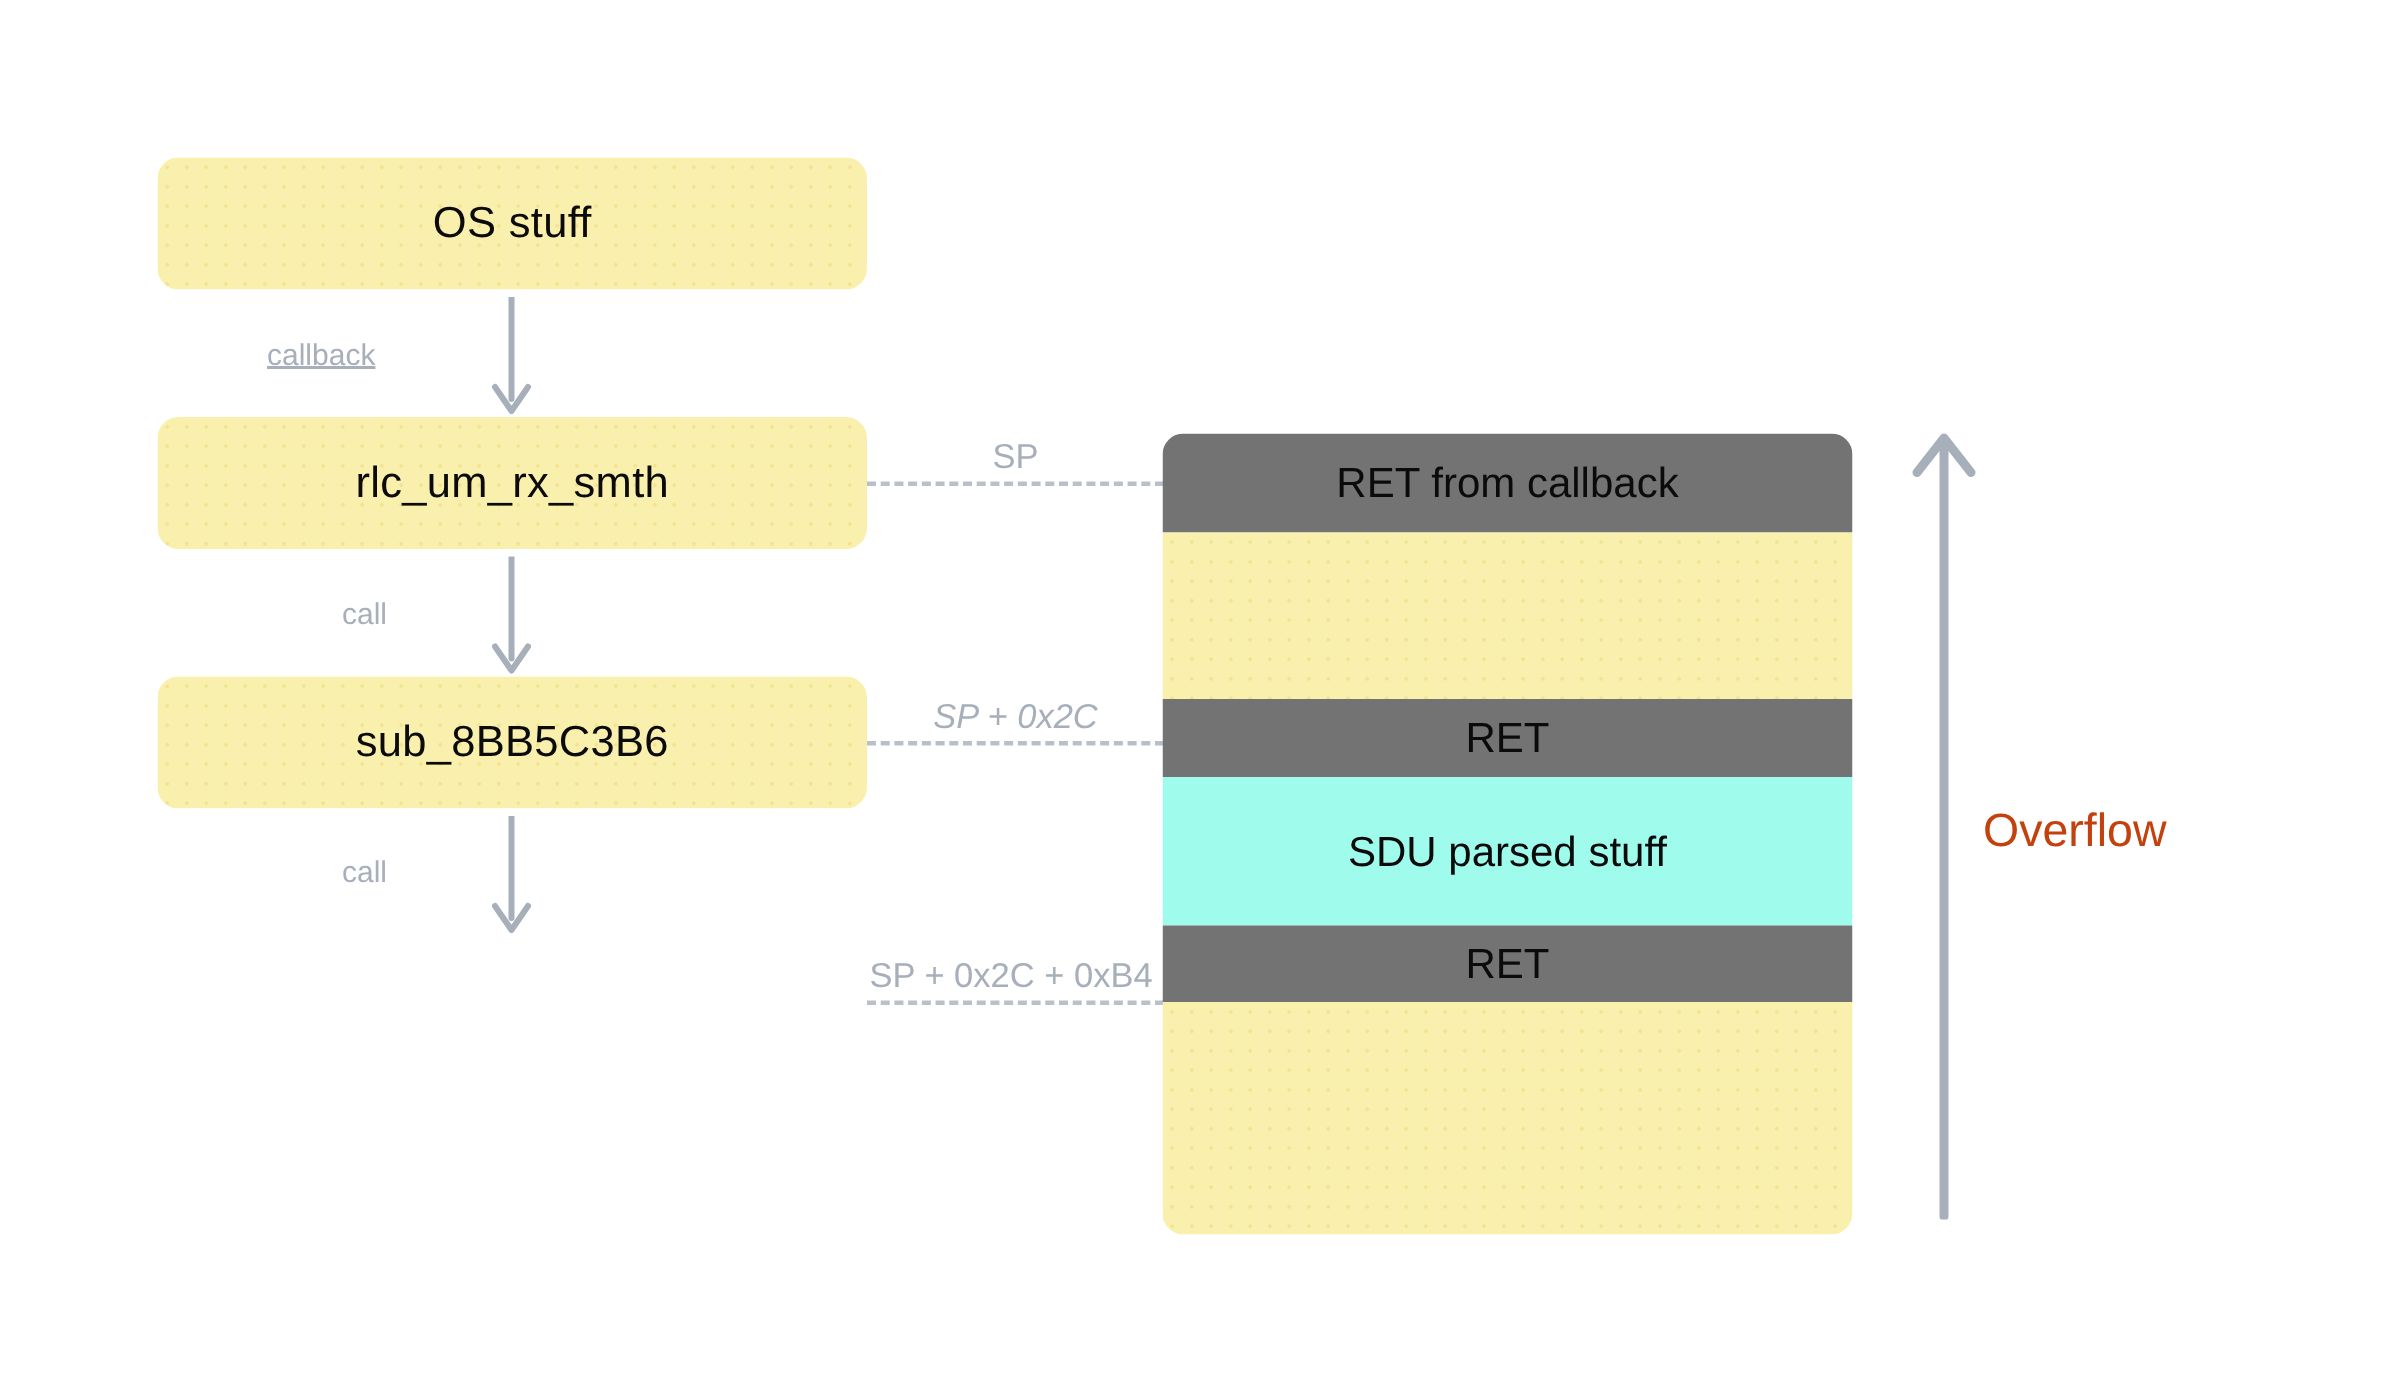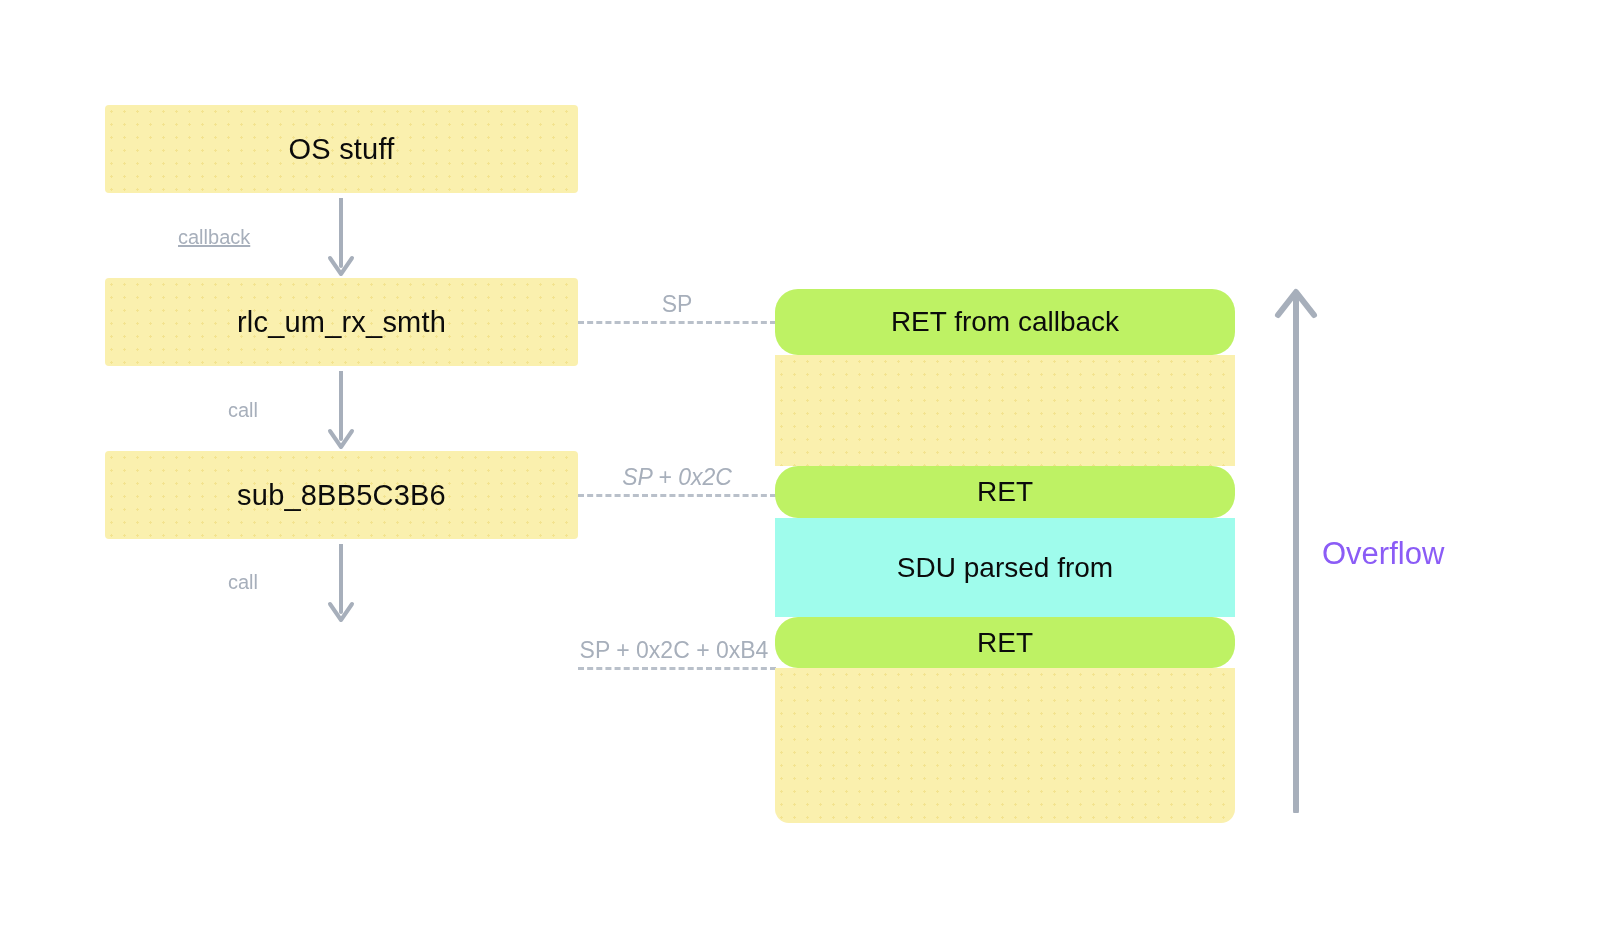--- a/index.html
+++ b/index.html
@@ -20,21 +20,21 @@
     height: 932px;
     background: #ffffff;
   }
 
   
   .fn-box {
     position: absolute;
     left: 105px;
     width: 473px;
     height: 88px;
-    border-radius: 4px;
+    border-radius: 14px;
     background-color: #faf0ae;
     background-image: radial-gradient(#f3e38f 1.1px, transparent 1.2px);
     background-size: 13px 13px;
     display: flex;
     align-items: center;
     justify-content: center;
     box-sizing: border-box;
   }
   .fn-label {
     font-size: 29px;
@@ -93,42 +93,42 @@
     align-items: center;
     justify-content: center;
     box-sizing: border-box;
   }
   .cell-label {
     font-size: 28px;
     color: #0b0b0b;
     line-height: 1;
     white-space: nowrap;
   }
-  .cell-ret   { background-color: #bef264; border-radius: 23px; }
+  .cell-ret   { background-color: #737373; }
   .cell-data  { background-color: #9ffcec; }
   .cell-fill  {
     background-color: #faf0ae;
     background-image: radial-gradient(#f3e38f 1.1px, transparent 1.2px);
     background-size: 13px 13px;
   }
 
   
   #overflow-arrow {
     position: absolute;
     left: 1272px;
     top: 283px;
     width: 48px;
     height: 530px;
   }
   #overflow-text {
     position: absolute;
     left: 1322px;
     top: 538px;
     font-size: 31px;
-    color: #8b5cf6;
+    color: #c2410c;
     line-height: 1;
     white-space: nowrap;
   }
 </style>
 </head>
 <body>
 
 <div id="canvas">
 
   <div class="fn-box" style="top:105px;">
@@ -175,21 +175,21 @@
     <div class="stack-cell cell-ret" style="height:66px;">
       <span class="cell-label">RET from callback</span>
     </div>
     <div class="stack-cell cell-fill" style="height:111px;">
       <span class="cell-label"></span>
     </div>
     <div class="stack-cell cell-ret" style="height:52px;">
       <span class="cell-label">RET</span>
     </div>
     <div class="stack-cell cell-data" style="height:99px;">
-      <span class="cell-label">SDU parsed from</span>
+      <span class="cell-label">SDU parsed stuff</span>
     </div>
     <div class="stack-cell cell-ret" style="height:51px;">
       <span class="cell-label">RET</span>
     </div>
     <div class="stack-cell cell-fill" style="height:155px;">
       <span class="cell-label"></span>
     </div>
   </div>
 
   <svg id="overflow-arrow" viewBox="0 0 48 530">

